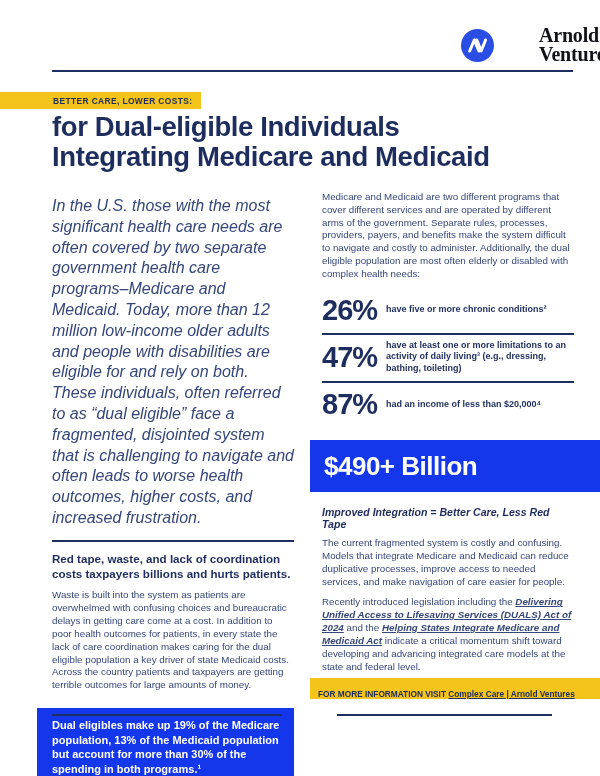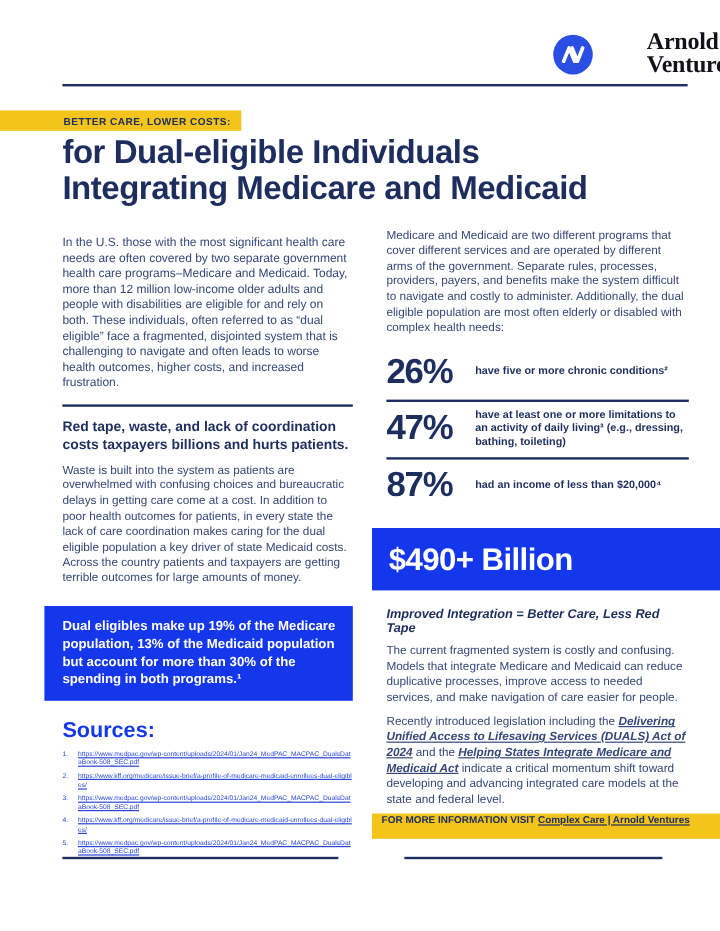--- a/index.html
+++ b/index.html
@@ -16,53 +16,53 @@
   .header-rule { position:absolute; top:70px; left:52px; width:521px; height:2px; background:#1e2e60; }
   
   .kicker { position:absolute; top:92px; left:0; height:17px; background:#f4c41a;
     padding:0 9px 0 53px; display:flex; align-items:center;
     font-size:8.4px; font-weight:bold; color:#1e2e60; letter-spacing:0.4px; }
   .title { position:absolute; top:112px; left:52px; width:525px;
     font-size:27.5px; font-weight:bold; color:#1d2d5e; line-height:1.09; letter-spacing:-0.4px; }
   
   .col-left  { position:absolute; top:196px; left:52px;  width:242px; }
   .col-right { position:absolute; top:191px; left:322px; width:252px; }
-  .body-text { font-size:10px; line-height:1.3; color:#35477a; }
+  .body-text { font-size:16px; line-height:1.3; color:#35477a;font-style:italic; }
   .small-text { font-size:9.8px; line-height:1.31; color:#35477a; }
   .rule { height:2px; background:#1e2e60; border:0; }
   .left-rule { margin:11px 0 10px 0; }
   .left-heading { font-size:11.6px; font-weight:bold; color:#1d2d5e; line-height:1.28; margin-bottom:8px; }
   .callout-blue {
     background:#1437ec; color:#ffffff; font-weight:bold; font-size:11px; line-height:1.33;
     margin:16px 0 0 -15px; width:257px; padding:10px 13px 10px 15px;
   }
   .sources-heading { margin-top:14px; font-size:18px; font-weight:bold; color:#1437ec; }
   .sources-list { margin-top:7px; }
   .source-item { display:flex; gap:4px; margin-bottom:4px; }
   .source-num { font-size:5.6px; color:#2946d9; flex:0 0 9px; line-height:1.3; }
   .source-link { font-size:5.6px; color:#2946d9; text-decoration:underline; line-height:1.3; word-break:break-all; flex:1; }
   
   .q-heading { font-size:10.6px; font-weight:bold; font-style:italic; color:#1d2d5e; margin-bottom:7px; }
   .stats { margin-top:8px; }
-  .stat-row { display:flex; align-items:center; gap:19px; padding:5px 0 6px 0; border-bottom:2px solid #1e2e60; }
+  .stat-row { display:flex; align-items:center; gap:9px; padding:5px 0 6px 0; border-bottom:2px solid #1e2e60; }
   .stat-row.last { border-bottom:0; }
   .stat-value { font-size:29px; font-weight:bold; color:#1d2d5e; letter-spacing:-1px; flex:0 0 auto; }
   .stat-label { font-size:9px; font-weight:bold; color:#1d2d5e; line-height:1.3; }
   .big-callout {
     background:#1437ec; color:#ffffff; margin:13px 0 0 -12px; width:290px;
     padding:13px 20px 12px 14px;
   }
   .big-callout-headline { font-size:26px; font-weight:bold; letter-spacing:-0.5px; line-height:1.05; }
   .big-callout-sub { font-size:11px; font-weight:bold; line-height:1.28; margin-top:4px; display:block; }
   .integration-heading { font-size:10.6px; font-weight:bold; font-style:italic; color:#1d2d5e; margin:14px 0 7px 0; }
   .para { margin-bottom:8px; }
   .leg-link { font-weight:bold; font-style:italic; text-decoration:underline; color:#35477a; }
   
   .cta-bar { position:absolute; top:678px; left:310px; width:290px; height:21px; background:#f4c41a;
-    display:flex; align-items:flex-start; padding-left:8px;
+    display:flex; align-items:flex-end; padding-left:8px;
     font-size:8.3px; font-weight:bold; color:#1e2e60; white-space:pre; }
   .cta-link { text-decoration:underline; color:#1e2e60; }
   .footer-rule-left  { position:absolute; top:714px; left:52px;  width:230px; height:2px; background:#1e2e60; }
   .footer-rule-right { position:absolute; top:714px; left:337px; width:215px; height:2px; background:#1e2e60; }
 </style>
 </head>
 <body>
 
 <div class="page">
 

